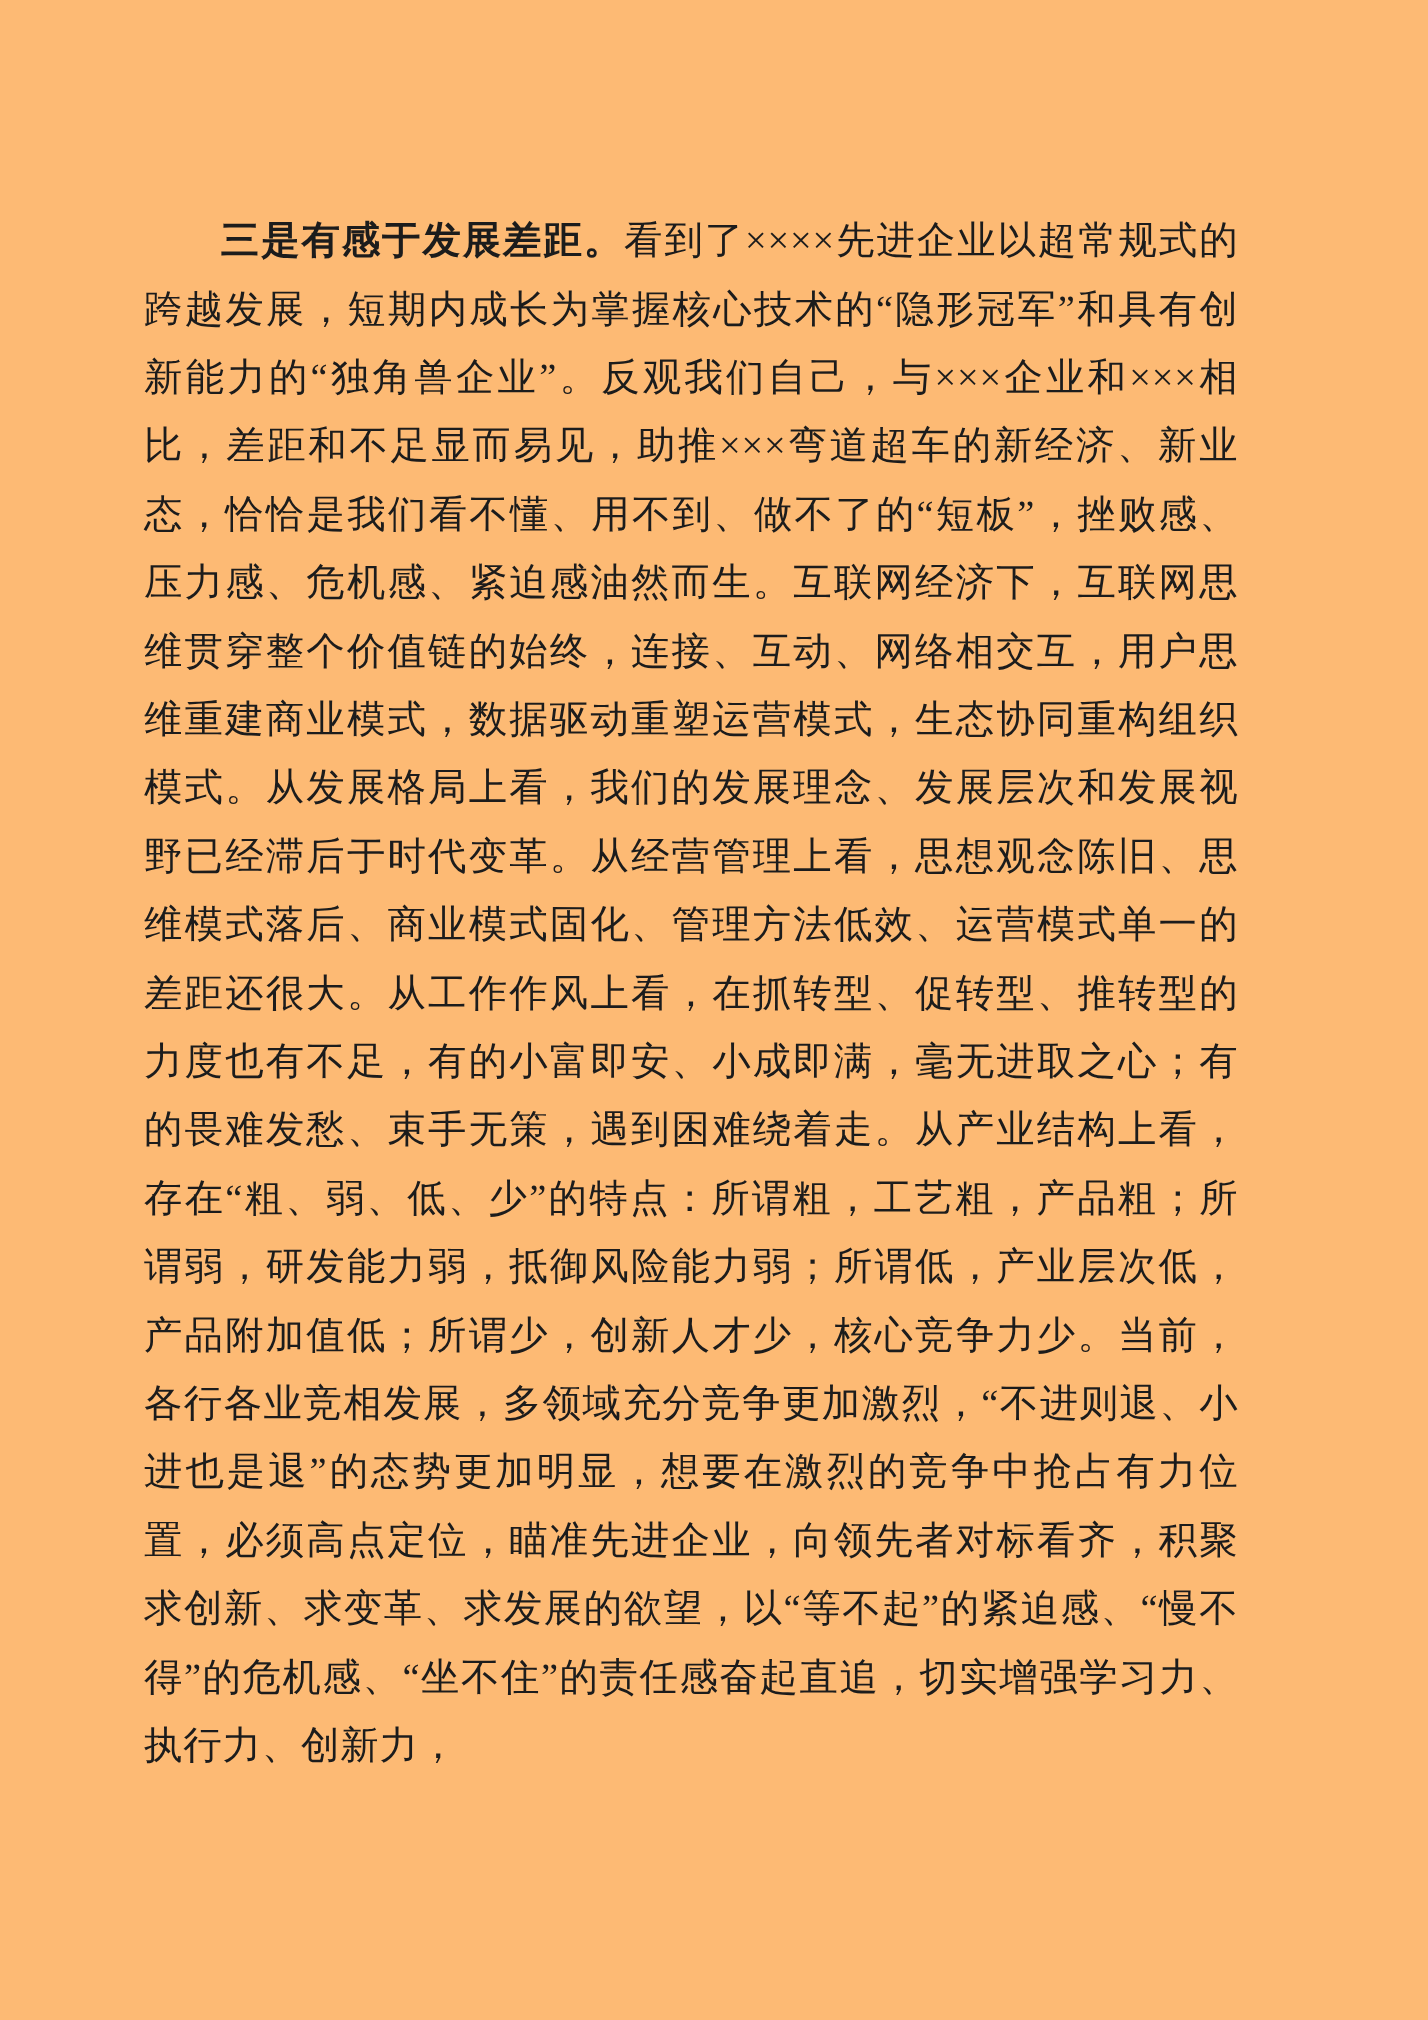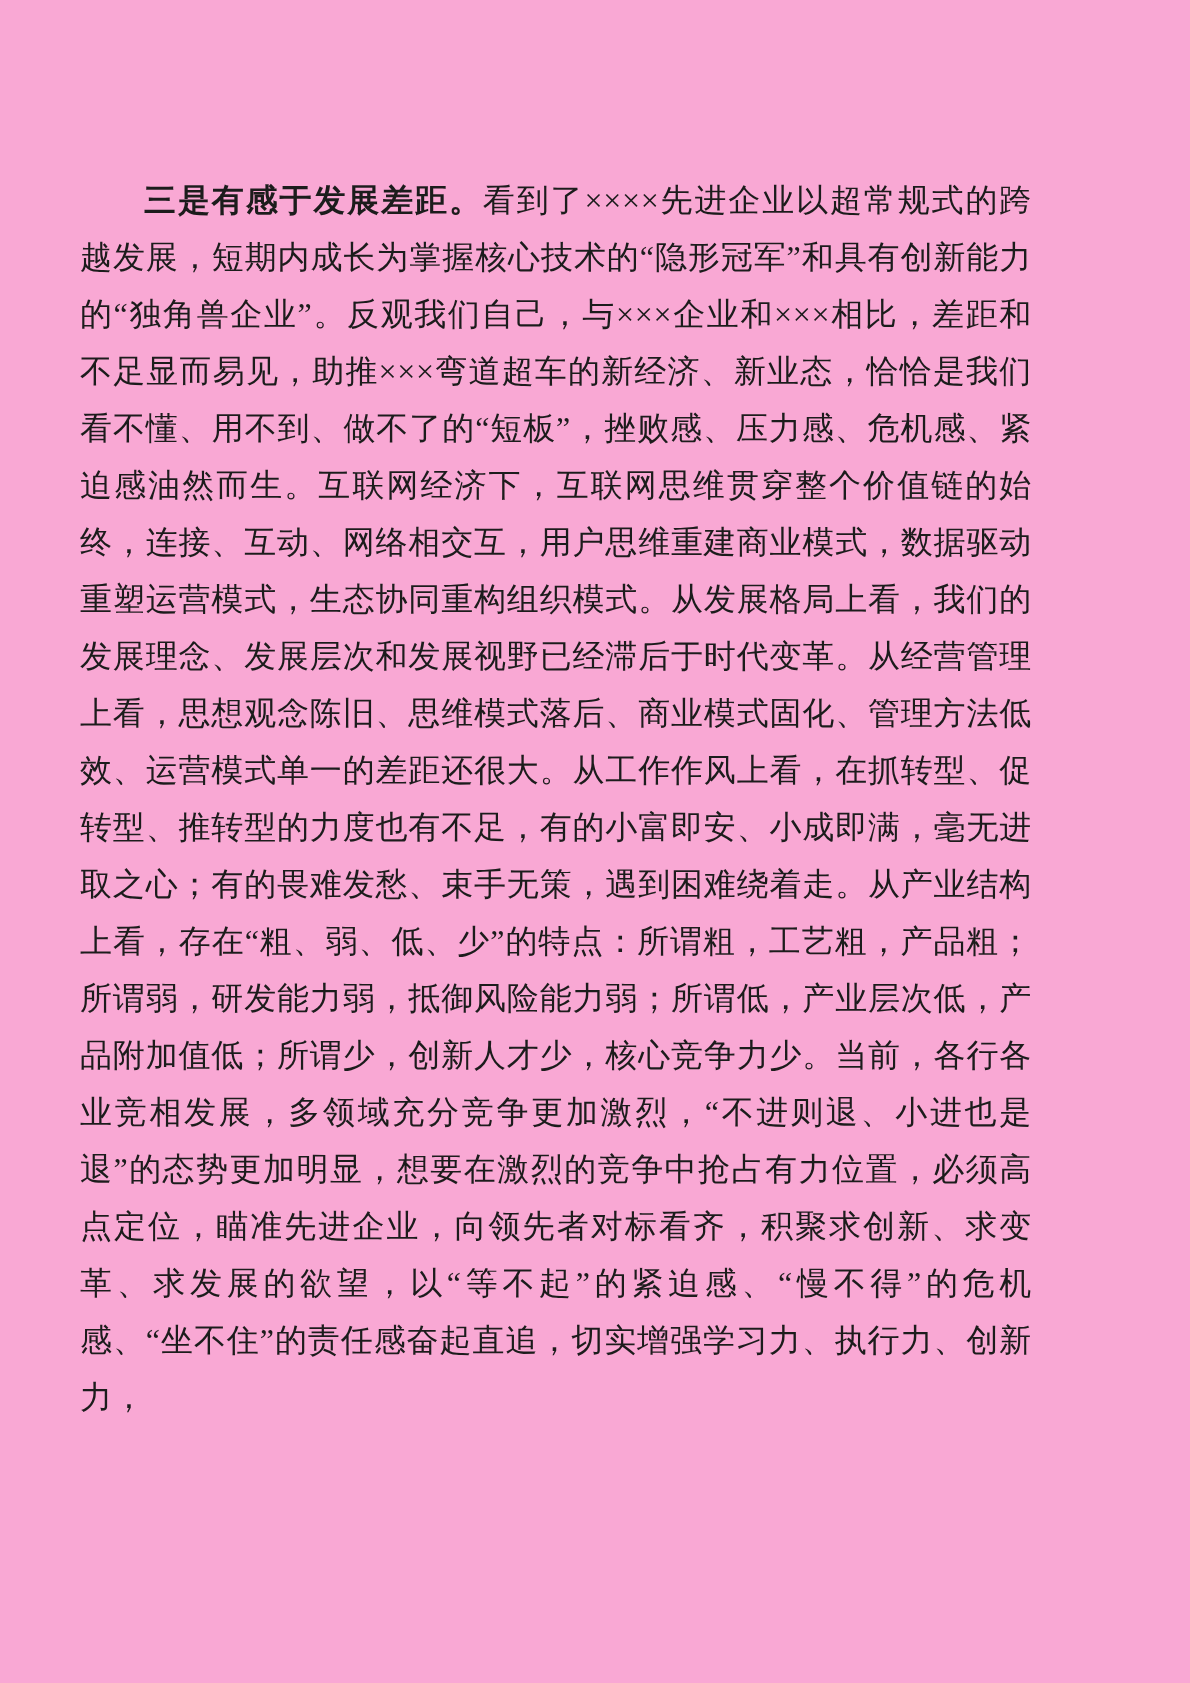--- a/index.html
+++ b/index.html
@@ -5,23 +5,23 @@
     html, body {
       margin: 0;
       padding: 0;
       background: #ffffff;
     }
     .page {
       position: relative;
       width: 1190px;
       height: 1683px;
       margin: 0 auto;
-      background: #f9a8d4;
+      background: #fdba74;
       box-sizing: border-box;
-      padding: 172px 158px 0 80px;
+      padding: 172px 158px 0 120px;
       overflow: hidden;
     }
     .para {
       margin: 0;
       font-family: "Liberation Serif", "DejaVu Serif", serif;
       font-size: 32px;
       letter-spacing: 0.7px;
       line-height: 57px;
       color: #1c1c1c;
       text-align: justify;

